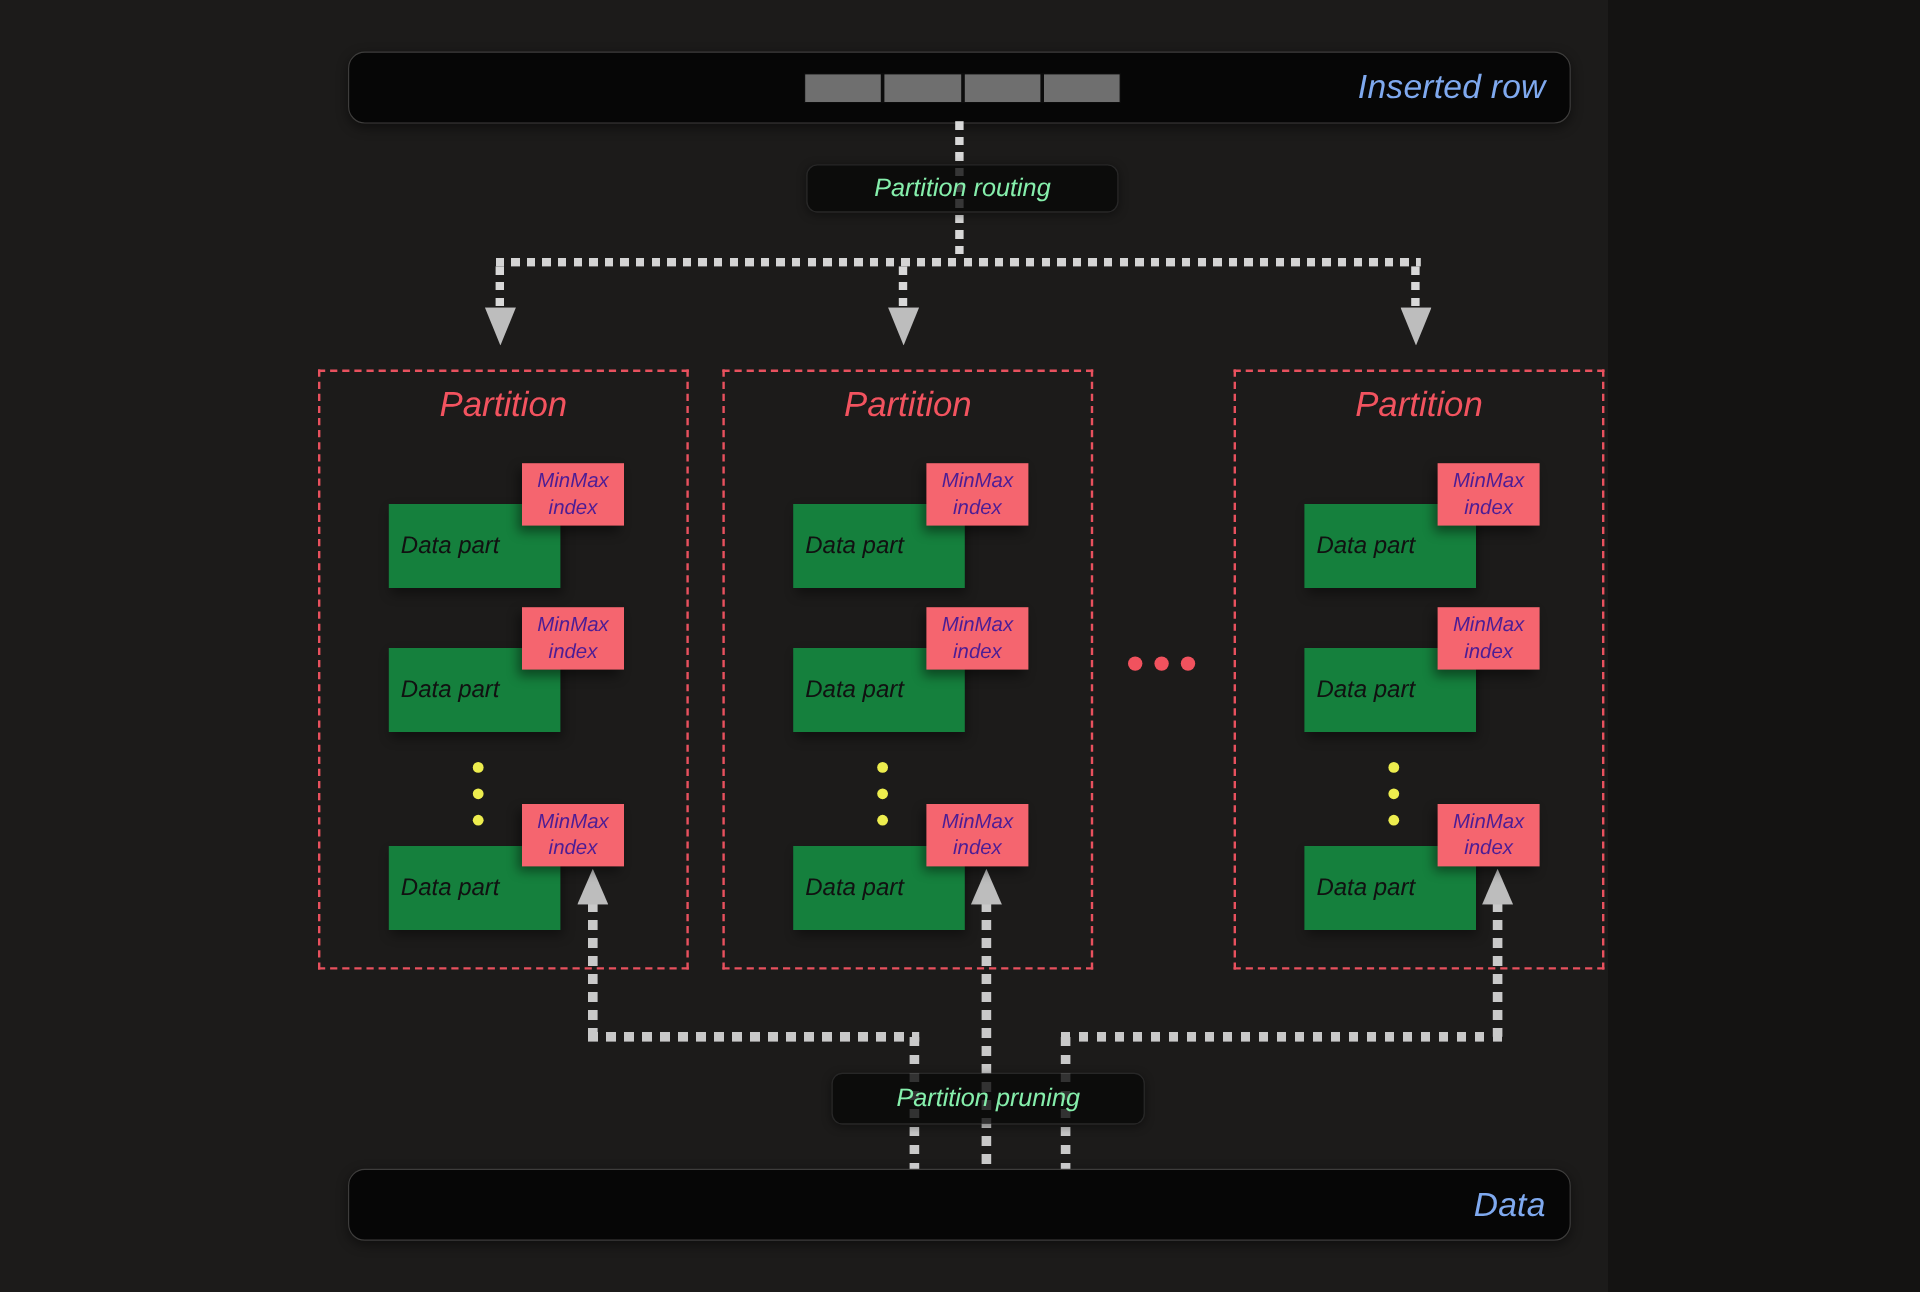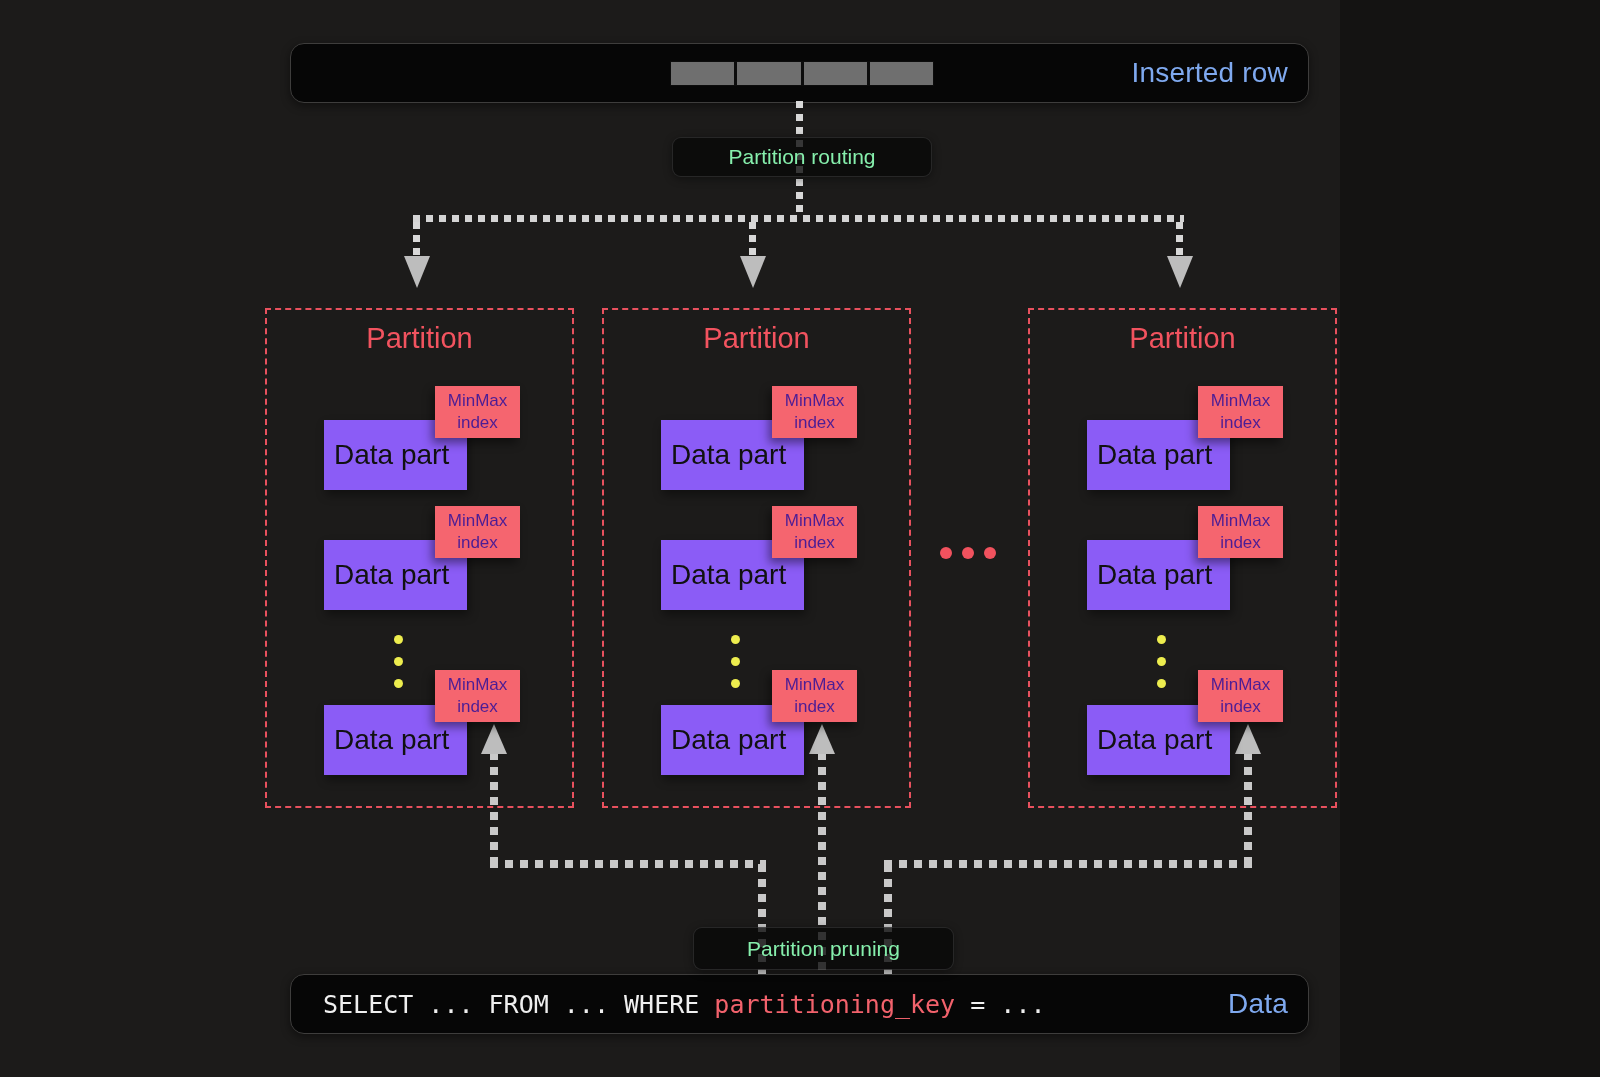--- a/index.html
+++ b/index.html
@@ -1,19 +1,20 @@
 <!DOCTYPE html>
 <html><head>
 <meta charset="utf-8">
 <style>
   html,body{margin:0;padding:0;background:#141312;}
   #stage{
     position:relative;width:1340px;height:1077px;overflow:hidden;
     background:#1c1b1a;
     font-family:"Liberation Sans", sans-serif;
+    font-style:italic;
   }
   
   .pillbox{
     position:absolute;left:290px;width:1017px;height:58px;
     background:#060606;border:1px solid #3e3d3c;border-radius:14px;
     box-shadow:0 3px 10px rgba(0,0,0,.45);
     display:flex;align-items:center;
   }
   #inserted-row-box{top:43px;}
   #query-box{top:974px;}
@@ -36,21 +37,21 @@
   .sql-key{color:#f2626c;}
   
   .labelpill{
     position:absolute;background:rgba(8,8,8,.78);
     border:1px solid rgba(140,140,140,.22);border-radius:9px;
     display:flex;align-items:center;justify-content:center;
     color:#86efac;font-size:21px;z-index:6;
     box-shadow:0 2px 8px rgba(0,0,0,.4);
   }
   #routing-pill{left:672px;top:137px;width:258px;height:38px;}
-  #pruning-pill{left:693px;top:894px;width:259px;height:41px;margin-top:33px;}
+  #pruning-pill{left:693px;top:894px;width:259px;height:41px;}
   
   .vdash{position:absolute;width:7px;z-index:1;
     background:repeating-linear-gradient(to bottom,#d8d8d8 0 7px,transparent 7px 13px);}
   .hdash{position:absolute;height:7px;z-index:1;
     background:repeating-linear-gradient(to right,#d4d4d4 0 7px,transparent 7px 13px);}
   .vdash-b{position:absolute;width:8px;z-index:1;
     background:repeating-linear-gradient(to bottom,#c9c9c9 0 8px,transparent 8px 15px);}
   .hdash-b{position:absolute;height:8px;z-index:1;
     background:repeating-linear-gradient(to right,#c9c9c9 0 8px,transparent 8px 15px);}
   .arrow-down{position:absolute;width:26px;height:32px;background:#bdbdbd;z-index:2;
@@ -62,21 +63,21 @@
     position:absolute;top:308px;width:305px;height:496px;
     border:2px dashed #e8515e;z-index:3;
   }
   #partition-1{left:265px;} #partition-2{left:602px;} #partition-3{left:1028px;}
   .partition-title{
     position:absolute;top:12px;left:0;width:100%;text-align:center;
     color:#f2535f;font-size:29px;
   }
   .datapart{
     position:absolute;left:57px;width:143px;height:70px;
-    background:#8b5cf6;color:#111;font-size:28px;
+    background:#15803d;color:#111;font-size:20px;
     display:flex;align-items:center;padding-left:10px;box-sizing:border-box;
     box-shadow:2px 5px 9px rgba(0,0,0,.4);z-index:2;
   }
   .dp1{top:110px;} .dp2{top:230px;} .dp3{top:395px;}
   .minmax{
     position:absolute;left:168px;width:85px;height:52px;
     background:#f5656f;color:#4c1d95;font-size:17px;line-height:1.3;
     display:flex;align-items:center;justify-content:center;text-align:center;
     box-shadow:-3px 5px 9px rgba(0,0,0,.45);z-index:4;
   }
@@ -180,17 +181,16 @@
 
   <div class="vdash-b" style="left:1244px;top:752px;height:112px;"></div>
   <div class="hdash-b" style="left:884px;top:860px;width:368px;"></div>
   <div class="vdash-b" style="left:884px;top:864px;height:110px;"></div>
 
   <div class="labelpill" id="pruning-pill">
     <span>Partition pruning</span>
   </div>
 
   <div class="pillbox" id="query-box">
-    <div id="sql-text"><span>SELECT ... FROM ... WHERE </span><span class="sql-key">partitioning_key</span><span> = ...</span></div>
     <span class="blue-label">Data</span>
   </div>
 
 </div>
 
 </body></html>

